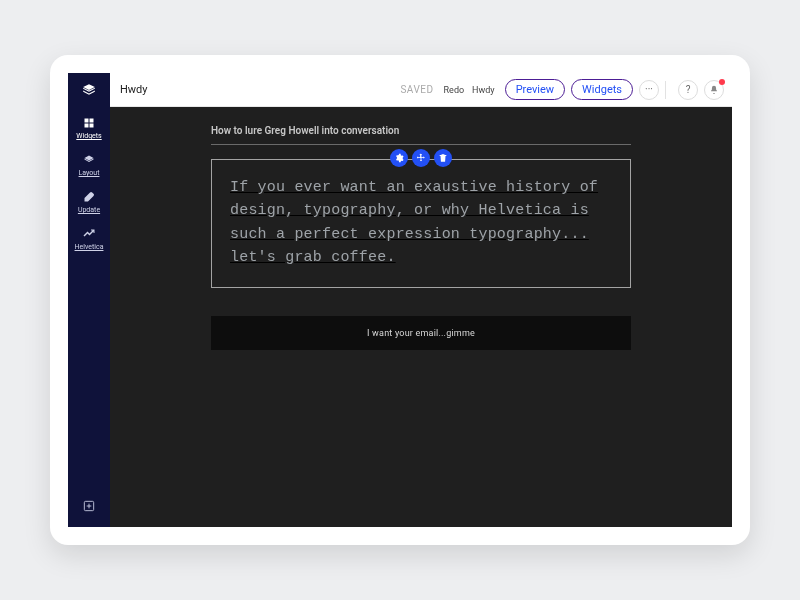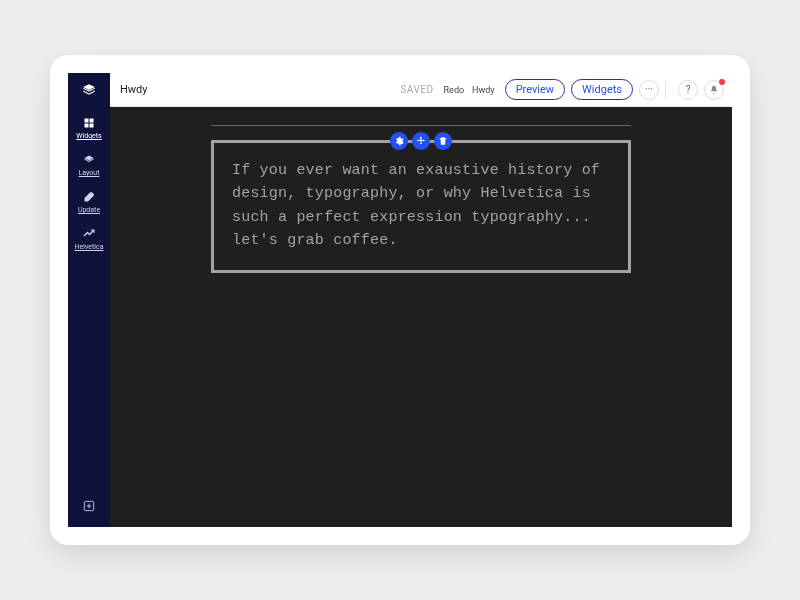--- a/index.html
+++ b/index.html
@@ -150,23 +150,24 @@
     font-size: 10px;
     font-weight: 600;
     margin-bottom: 8px;
   }
   .hr {
     border: none;
     border-top: 1px solid #6a6a6a;
     margin-bottom: 14px;
   }
   .textblock {
-    border: 3px solid #a3a3a3;
+    border: 1px solid #a3a3a3;
     padding: 16px 18px 18px 18px;
     position: relative;
+    text-decoration: underline;
   }
   .textblock .content {
     font-family: "Courier New", Courier, monospace;
     color: #9ea3a8;
     font-size: 15px;
     line-height: 1.55;
     letter-spacing: 0.2px;
     white-space: pre-line;
   }
   .floating-toolbar {
@@ -262,20 +263,21 @@
         <div class="side-bottom">
           <svg viewBox="0 0 24 24">
               <rect x="4" y="4" width="16" height="16" rx="2"></rect>
               <path d="M12 8v8M8 12h8" stroke="#cfd2e8"></path>
             </svg>
         </div>
       </div>
 
       <div class="canvas">
         <div class="page">
+          <div class="heading">How to lure Greg Howell into conversation</div>
           <hr class="hr">
           <div class="textblock">
             <div class="floating-toolbar">
               <div class="ft-btn">
                 <svg viewBox="0 0 24 24">
                     <path d="M12 8a4 4 0 1 0 0 8 4 4 0 0 0 0-8zm9 4a7.9 7.9 0 0 0-.1-1.3l2.1-1.6-2-3.4-2.5 1a8 8 0 0 0-2.2-1.3L16 2h-4l-.3 2.4a8 8 0 0 0-2.2 1.3l-2.5-1-2 3.4 2.1 1.6A8 8 0 0 0 7 12c0 .4 0 .9.1 1.3L5 14.9l2 3.4 2.5-1a8 8 0 0 0 2.2 1.3L12 22h4l.3-2.4a8 8 0 0 0 2.2-1.3l2.5 1 2-3.4-2.1-1.6c.1-.4.1-.9.1-1.3z"></path>
                   </svg>
               </div>
               <div class="ft-btn">
                 <svg viewBox="0 0 24 24">
@@ -283,18 +285,19 @@
                   </svg>
               </div>
               <div class="ft-btn">
                 <svg viewBox="0 0 24 24">
                     <path d="M6 7h12l-1 14H7L6 7zm3-4h6l1 2h4v2H4V5h4l1-2z"></path>
                   </svg>
               </div>
             </div>
             <div class="content">If you ever want an exaustive history of design, typography, or why Helvetica is such a perfect expression typography... let's grab coffee.</div>
           </div>
+          <div class="cta">I want your email...gimme</div>
         </div>
       </div>
     </div>
 
   </div>
 </div>
 
 </body></html>

